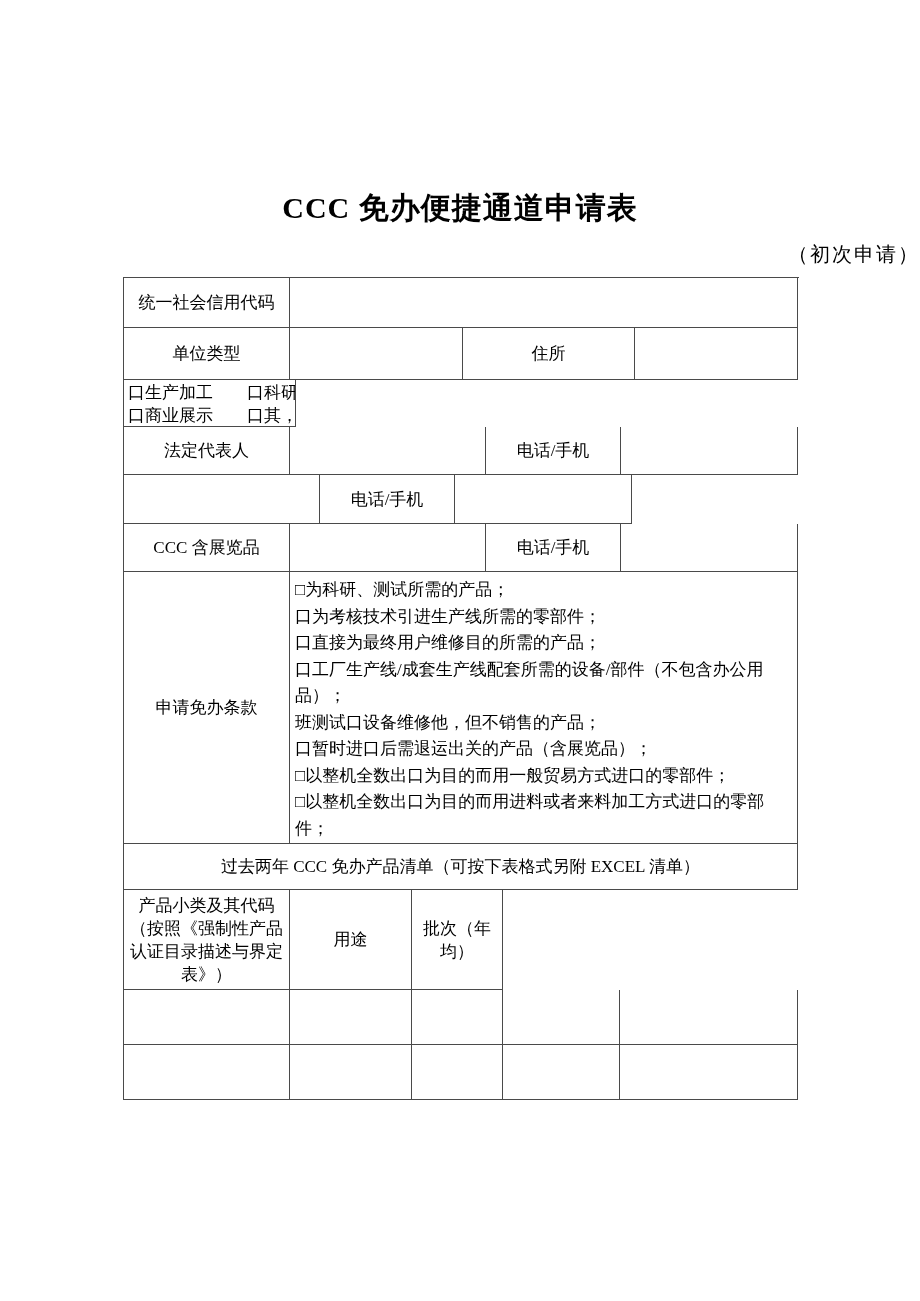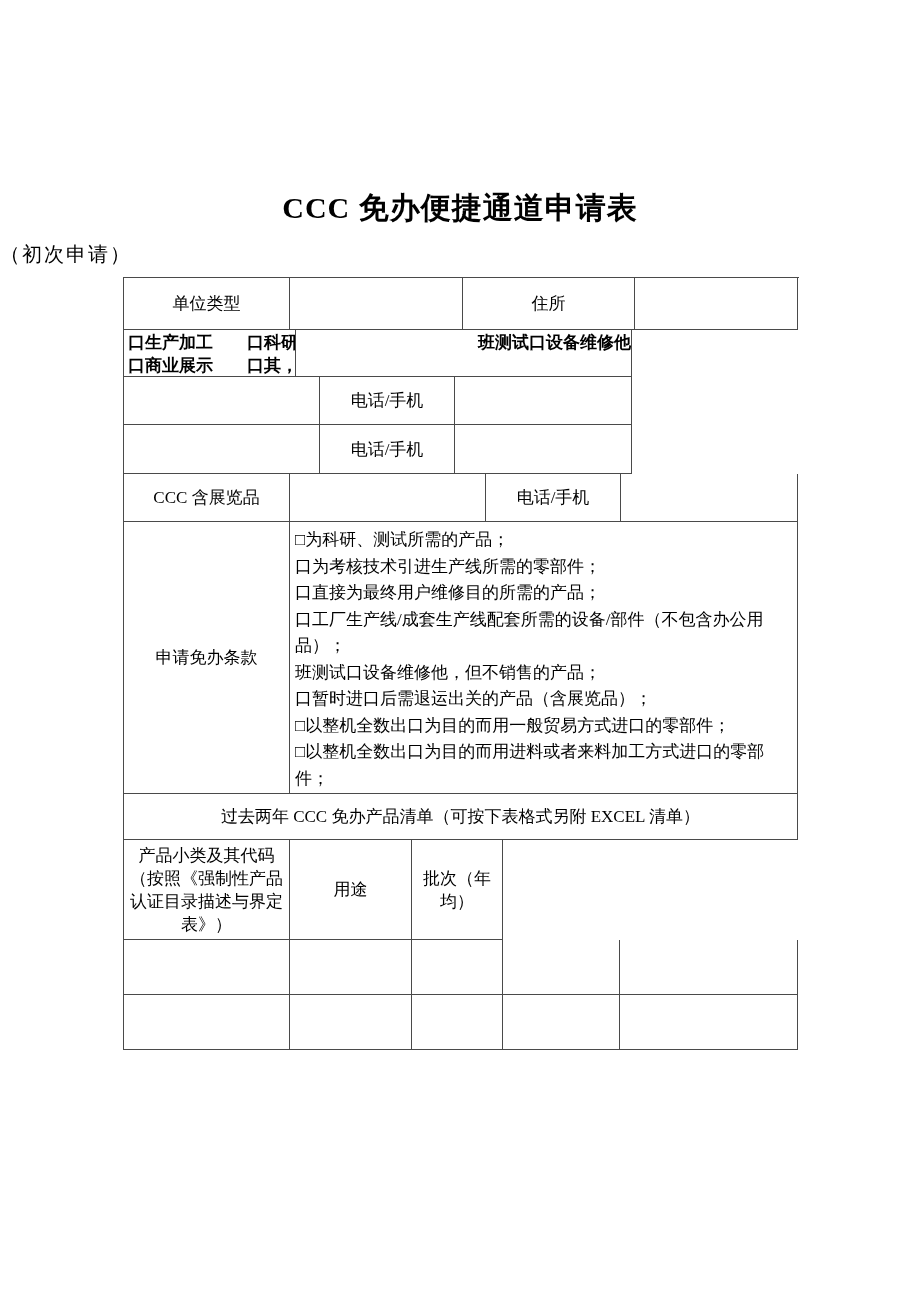--- a/index.html
+++ b/index.html
@@ -11,21 +11,21 @@
     color:#000;
     overflow:hidden;
   }
   .title{
     position:absolute;left:0;top:188px;width:920px;
     text-align:center;
     font-size:30px;font-weight:bold;letter-spacing:1px;
   }
   .subtitle{
     position:absolute;left:0;top:241px;width:920px;
-    text-align:left;
+    text-align:right;
     font-size:20px;letter-spacing:2px;
   }
   .tbl{
     position:absolute;left:123px;top:277px;
     width:675px;
     border-top:1px solid #4a4a4a;
     border-left:1px solid #4a4a4a;
     font-size:17px;
   }
   .tr{display:flex;}
@@ -40,25 +40,24 @@
   .r1{height:50px}.r2{height:49px}.r3{height:52px}.r4{height:47px}
   .r5{height:48px}.r6{height:49px}.r7{height:48px}.r8{height:272px}
   .r9{height:46px}.r10{height:100px}.r11{height:55px}.r12{height:55px}
   .w166{width:166px}.w508{width:508px}
   .w173{width:173px}.w172{width:172px}.w163{width:163px}.w336{width:336px}
   .w196{width:196px}.w135{width:135px}.w177{width:177px}
   .w122{width:122px}.w91{width:91px}.w117{width:117px}.w178{width:178px}
   .w674{width:674px}
   .topleft{
     display:block;
-    text-align:right;
+    text-align:center;
     padding:1px 0 0 4px;
     line-height:23px;
     white-space:pre;
-    font-weight:bold;
   }
   .clauses{
     display:block;
     text-align:left;
     padding:5px 2px 0 5px;
     line-height:26.5px;
     white-space:pre-line;
   }
   .multiline{
     white-space:pre-line;
@@ -68,35 +67,39 @@
 </head>
 <body>
 
 <div class="page">
 
   <div class="title">CCC 免办便捷通道申请表</div>
   <div class="subtitle">（初次申请）</div>
 
   <div class="tbl">
 
+    <div class="tr r1">
+      <div class="td w166">统一社会信用代码</div>
+      <div class="td w508"></div>
+    </div>
 
 
     <div class="tr r3">
       <div class="td w166">单位类型</div>
       <div class="td w173"></div>
       <div class="td w172">住所</div>
       <div class="td w163"></div>
     </div>
 
     <div class="tr r4">
       <div class="td w172 topleft"><span>口生产加工　　口科研</span><br><span>口商业展示　　口其，</span></div>
-      <div class="td w336 topleft">班测试口设备维修他</div>
     </div>
 
     <div class="tr r5">
+      <div class="td w166">法定代表人</div>
       <div class="td w196"></div>
       <div class="td w135">电话/手机</div>
       <div class="td w177"></div>
     </div>
 
     <div class="tr r6">
       <div class="td w196"></div>
       <div class="td w135">电话/手机</div>
       <div class="td w177"></div>
     </div>

